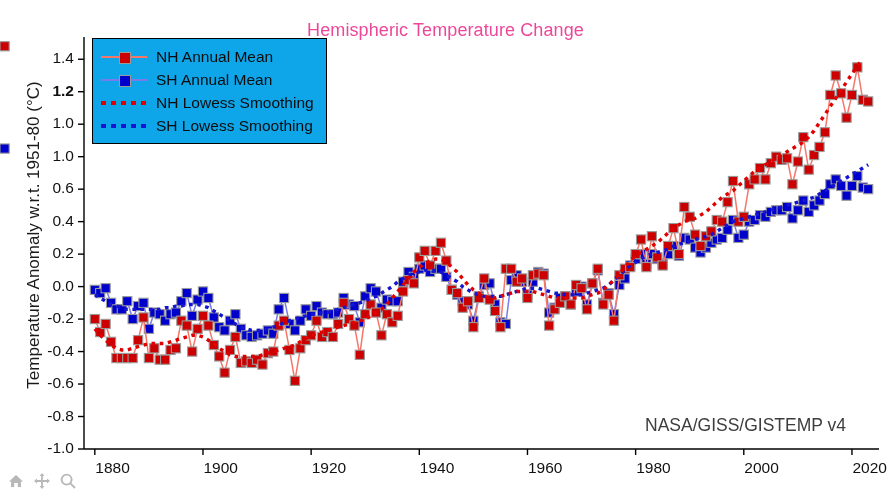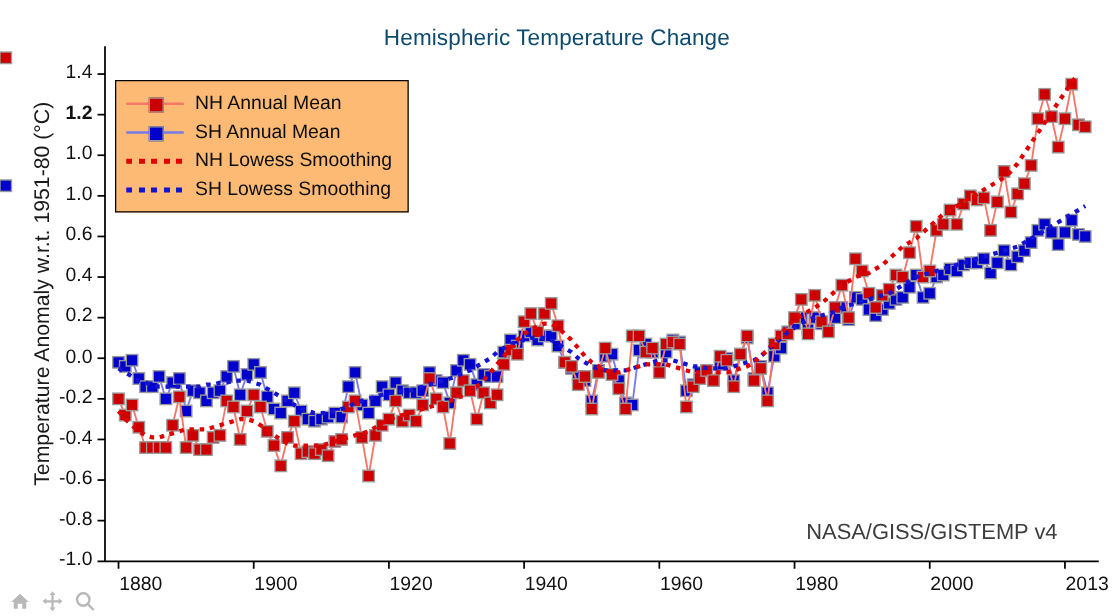--- a/index.html
+++ b/index.html
@@ -28,21 +28,21 @@
     height: 470px;
     display: block;
   }
   .chart-title {
     position: absolute;
     left: 0;
     top: 20px;
     width: 891px;
     text-align: center;
     font-size: 18px;
-    color: #0c4a6e;
+    color: #ec4899;
     letter-spacing: 0.1px;
   }
   .ylabel {
     position: absolute;
     left: -176px;
     top: 225px;
     width: 420px;
     text-align: center;
     transform: rotate(-90deg);
     font-size: 17px;
@@ -65,22 +65,22 @@
   .attribution {
     position: absolute;
     font-size: 17.5px;
     color: #3d3d3d;
     white-space: nowrap;
   }
   
   #legend {
     position: absolute;
     left: 92px;
-    top: 64px;
-    background: #fdba74;
+    top: 38px;
+    background: #0ea5e9;
     border: 1px solid #000000;
     padding: 6px 12px 6px 8px;
     box-sizing: border-box;
   }
   .legend-row {
     display: flex;
     align-items: center;
     height: 23px;
   }
   .legend-swatch {
@@ -511,21 +511,21 @@
       <div class="tick-label ytick" style="left: 20px; top: 114.2px;">1.0</div>
       <div class="tick-label ytick" style="left: 20px; top: 81.72px; font-weight: bold;">1.2</div>
       <div class="tick-label ytick" style="left: 20px; top: 49.24px;">1.4</div>
       <div class="tick-label xtick" style="left: 59.8163px; top: 459px;">1880</div>
       <div class="tick-label xtick" style="left: 167.98px; top: 459px;">1900</div>
       <div class="tick-label xtick" style="left: 276.143px; top: 459px;">1920</div>
       <div class="tick-label xtick" style="left: 384.306px; top: 459px;">1940</div>
       <div class="tick-label xtick" style="left: 492.469px; top: 459px;">1960</div>
       <div class="tick-label xtick" style="left: 600.633px; top: 459px;">1980</div>
       <div class="tick-label xtick" style="left: 708.796px; top: 459px;">2000</div>
-      <div class="tick-label xtick" style="left: 816.959px; top: 459px;">2013</div>
+      <div class="tick-label xtick" style="left: 816.959px; top: 459px;">2020</div>
     </div>
 
   <div class="attribution" id="attribution" style="left: 645px; top: 415px; color: rgb(61, 61, 61);">NASA/GISS/GISTEMP v4</div>
 
   <div id="toolbar">
     <span class="tool-btn" title="Home">
       <svg width="18" height="18" viewBox="0 0 18 18" aria-hidden="true">
         <path d="M9 3 L2 9.5 H4 V15 H7.2 V11 H10.8 V15 H14 V9.5 H16 Z" fill="#b8b8b8"></path>
       </svg>
     </span>

